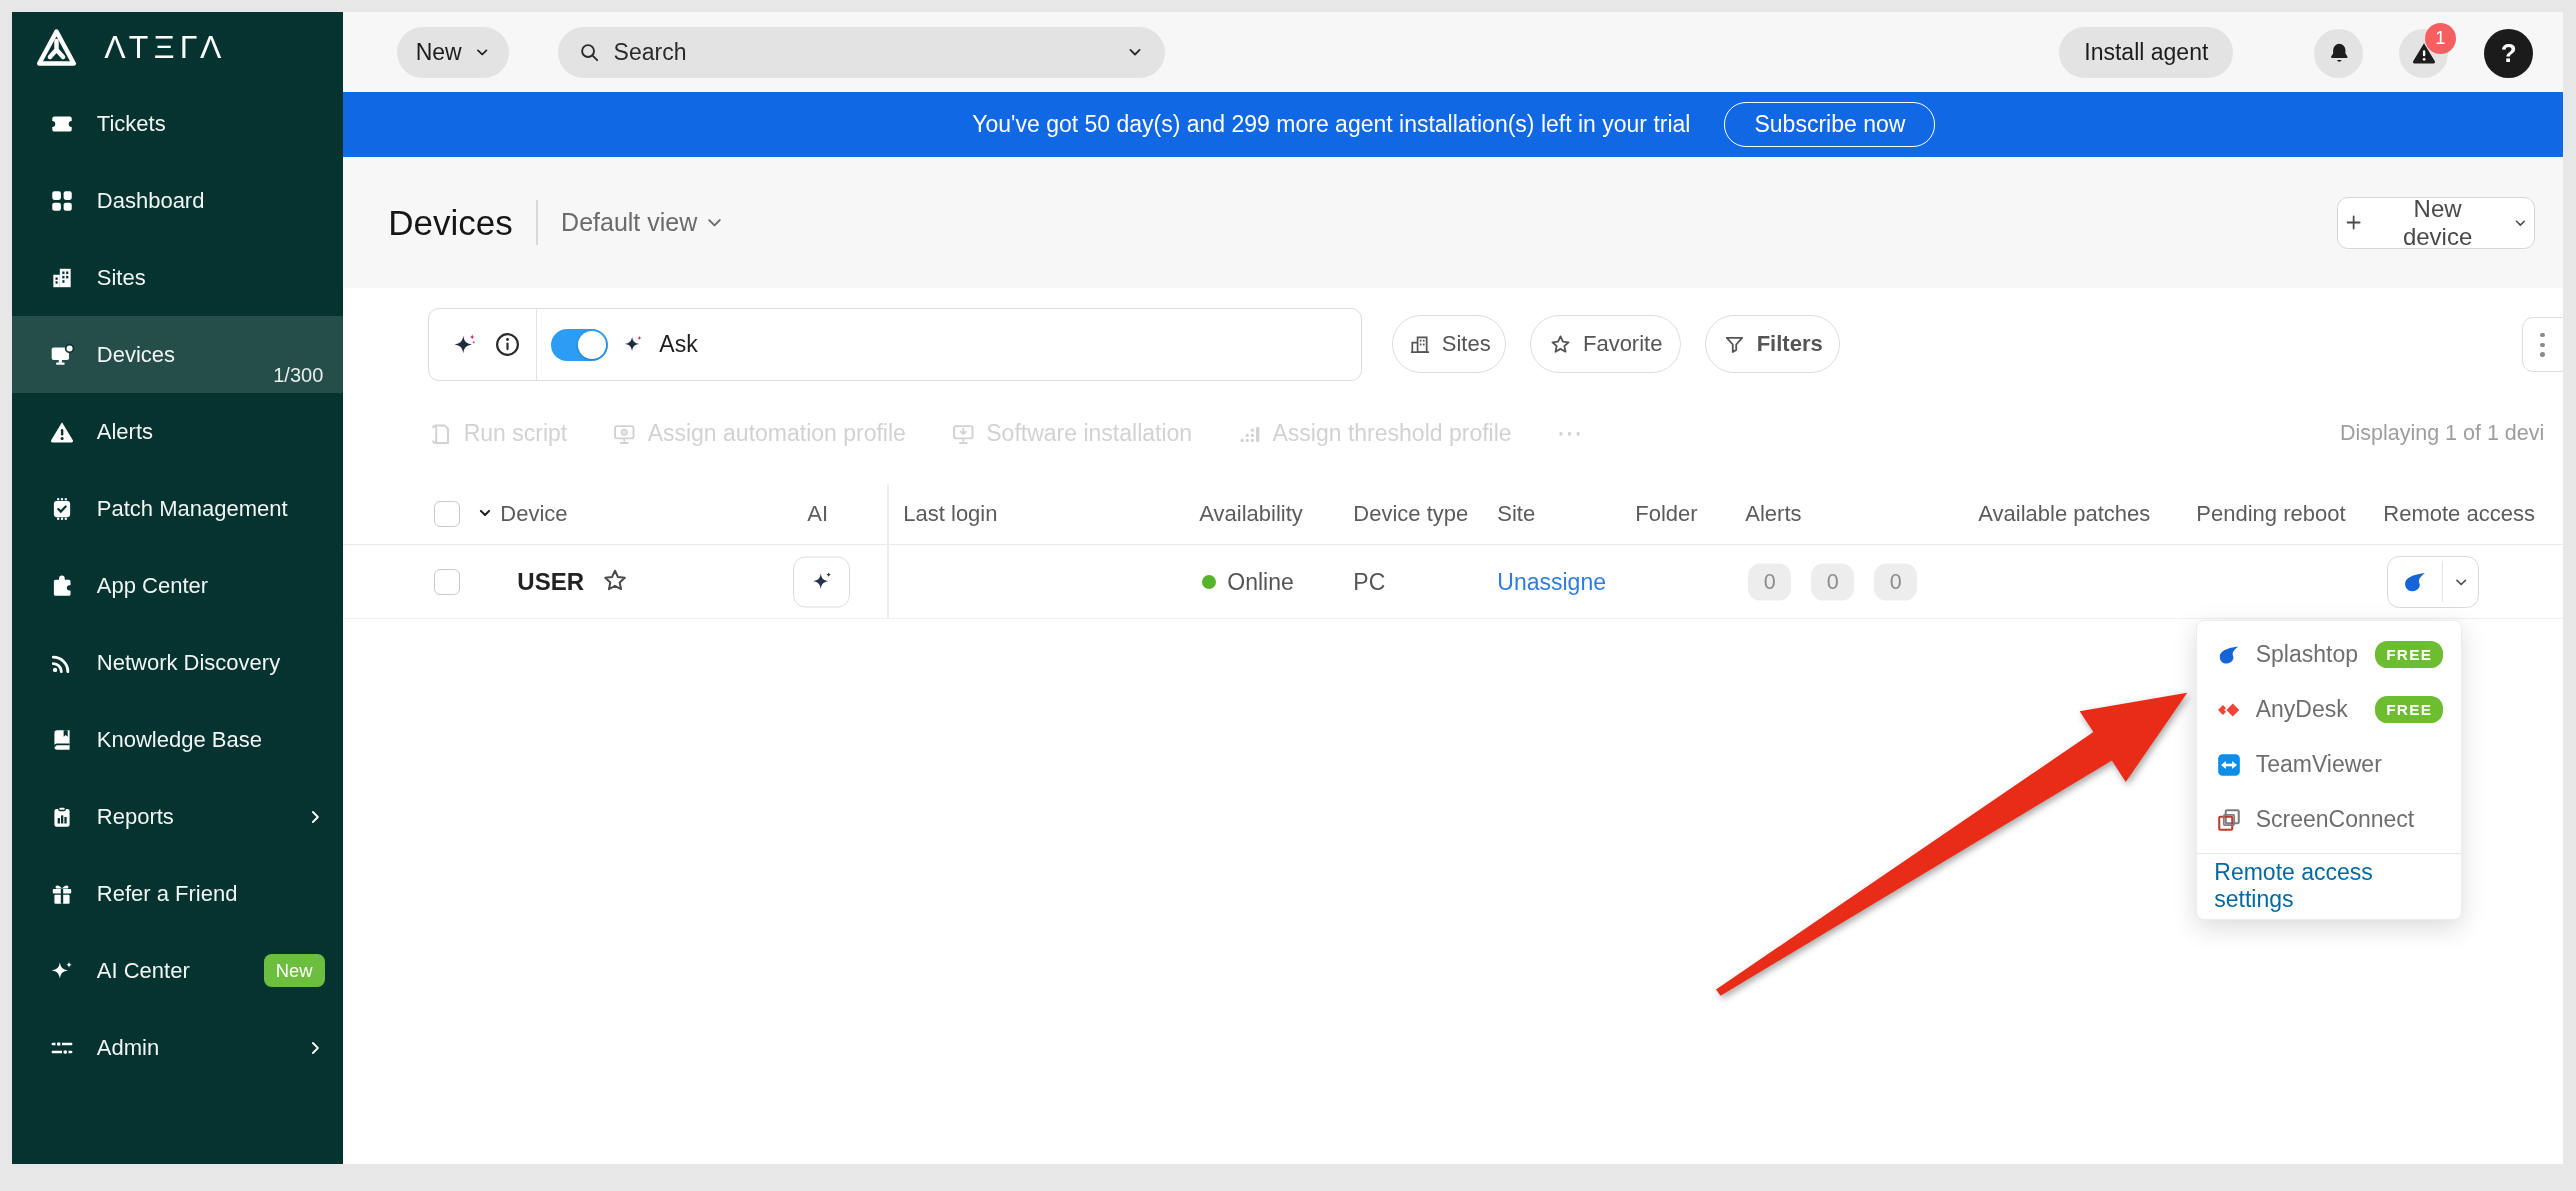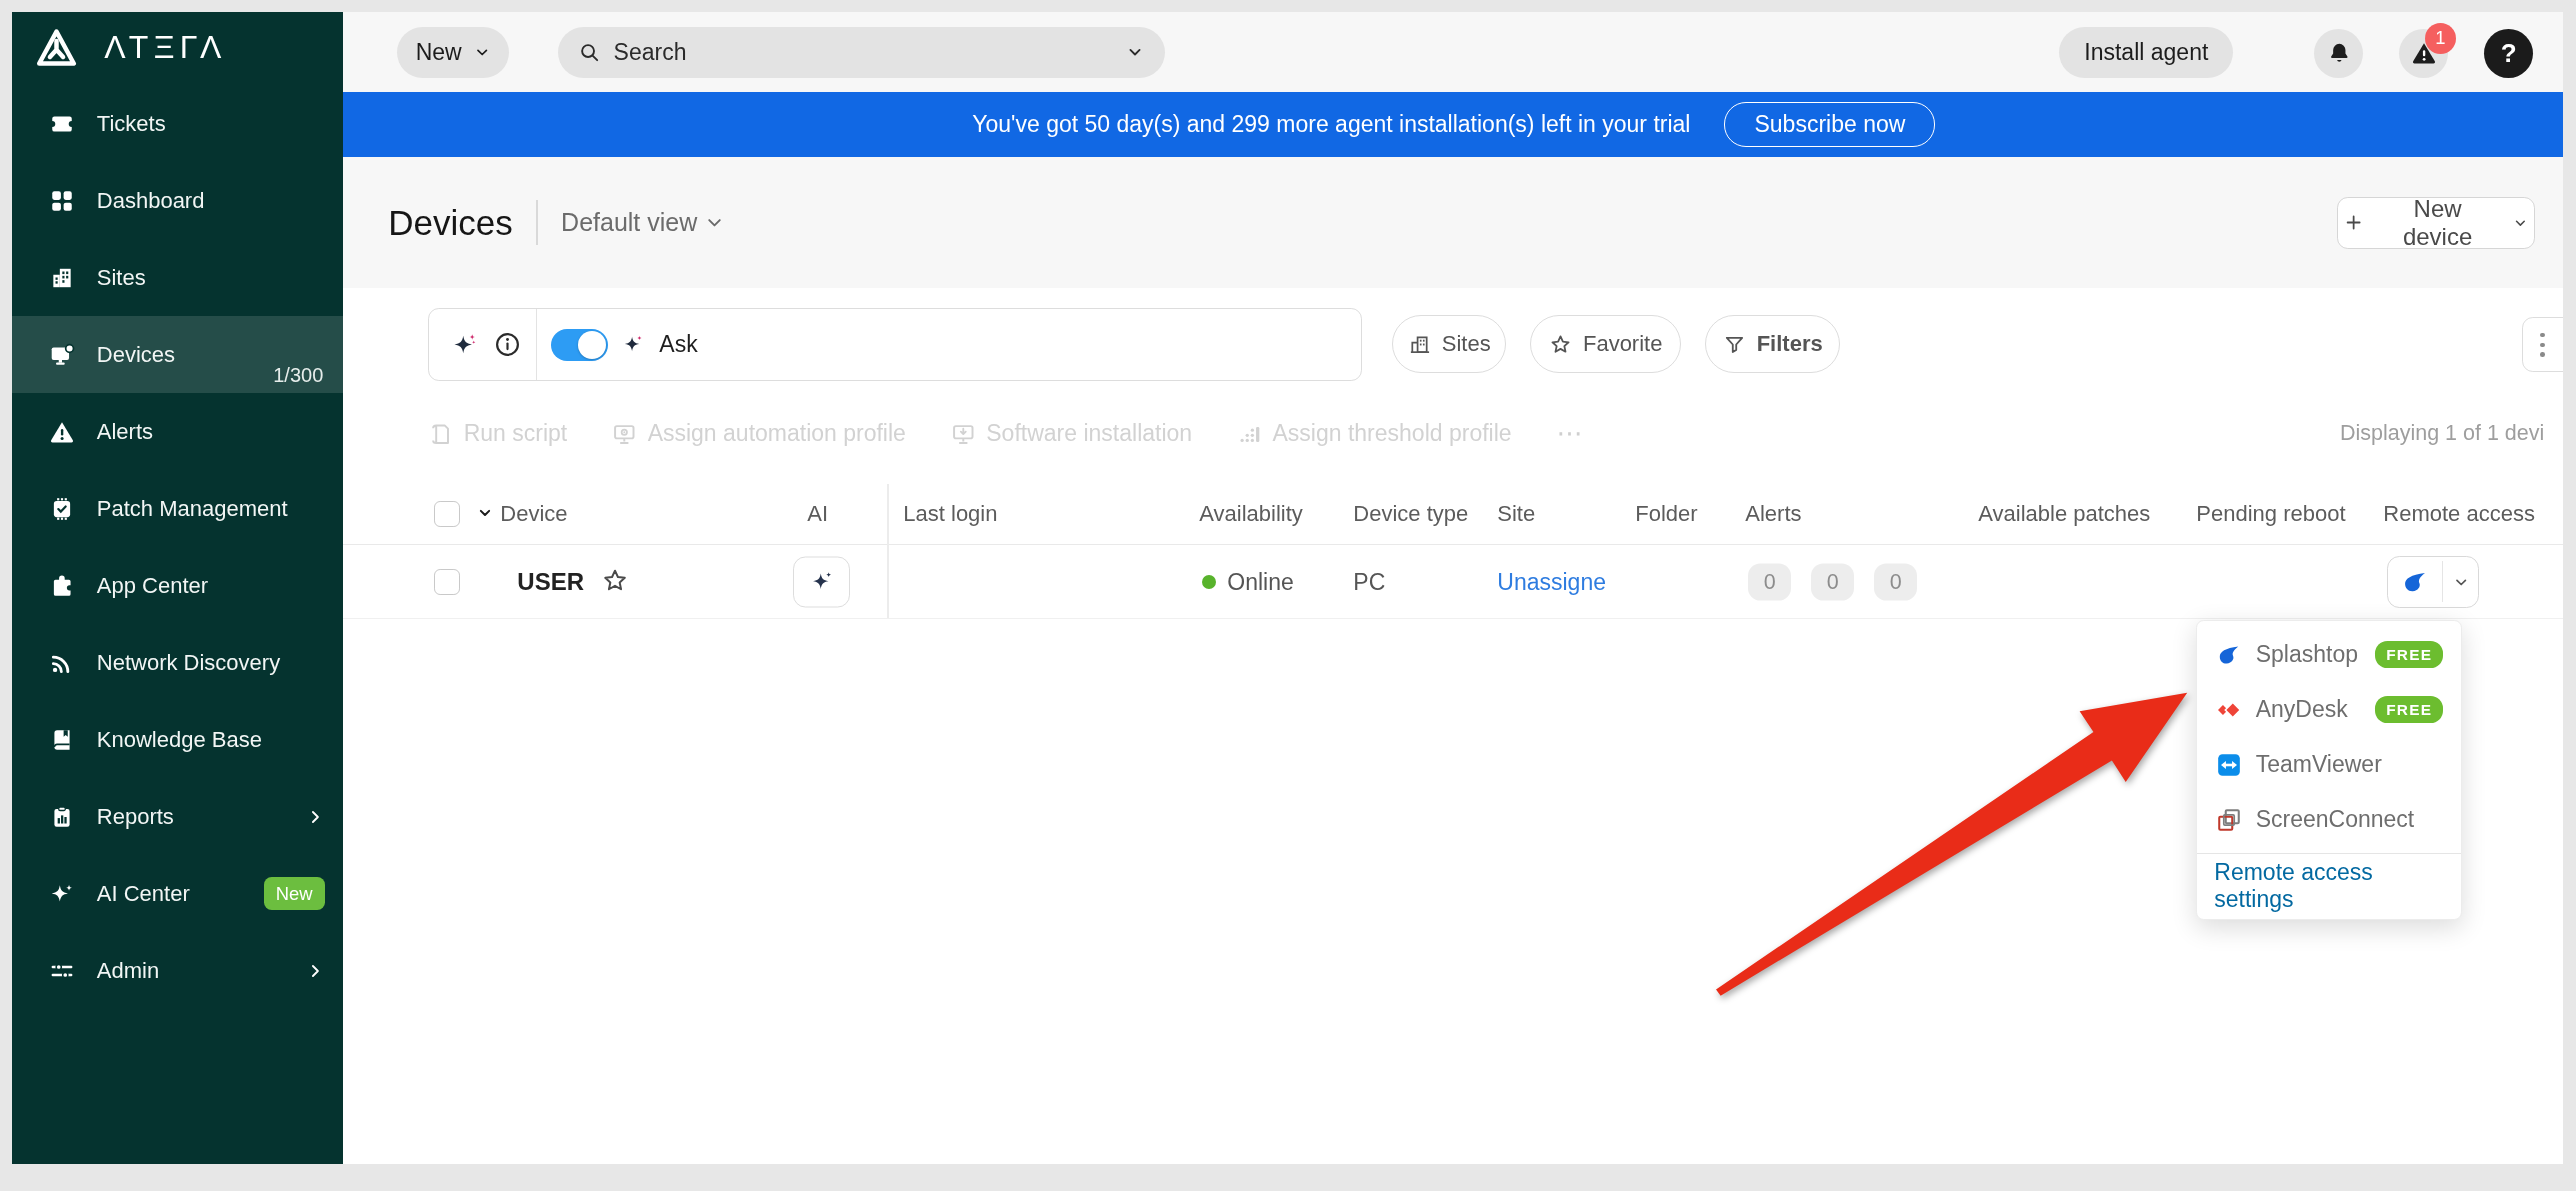--- a/index.html
+++ b/index.html
@@ -195,20 +195,29 @@
               <rect x="8" y="13" width="2.1" height="5" fill="#05332F"></rect>
               <rect x="11.1" y="10.5" width="2.1" height="7.5" fill="#05332F"></rect>
               <rect x="14.2" y="12" width="2.1" height="6" fill="#05332F"></rect>
             </svg>
         <span>Reports</span>
         <span class="nav-chevron">
               <svg width="20" height="20" viewBox="0 0 24 24">
                 <path d="M9.5 6 L15.5 12 L9.5 18" stroke="#fff" stroke-width="2.2" fill="none" stroke-linecap="round" stroke-linejoin="round"></path>
               </svg>
             </span>
+      </div>
+      <div class="nav-item">
+        <svg width="26" height="26" viewBox="0 0 24 24">
+              <path d="M12 7 C9 2.5 4.5 3.8 6.6 7 Z M12 7 C15 2.5 19.5 3.8 17.4 7 Z" fill="#fff"></path>
+              <rect x="3.5" y="7.4" width="17" height="4.2" rx="1" fill="#fff"></rect>
+              <rect x="5" y="12.8" width="14" height="8.2" rx="1" fill="#fff"></rect>
+              <rect x="10.9" y="7.4" width="2.2" height="13.6" fill="#05332F"></rect>
+            </svg>
+        <span>Refer a Friend</span>
       </div>
       <div class="nav-item">
         <svg width="26" height="26" viewBox="0 0 24 24">
               <path d="M10 4 C10.8 9 12.5 10.7 17.5 11.5 C12.5 12.3 10.8 14 10 19 C9.2 14 7.5 12.3 2.5 11.5 C7.5 10.7 9.2 9 10 4 Z" fill="#fff"></path>
               <path d="M18.5 3.5 C18.8 5.3 19.5 6 21.3 6.3 C19.5 6.6 18.8 7.3 18.5 9.1 C18.2 7.3 17.5 6.6 15.7 6.3 C17.5 6 18.2 5.3 18.5 3.5 Z" fill="#fff"></path>
             </svg>
         <span>AI Center</span>
         <span class="nav-badge">New</span>
       </div>
       <div class="nav-item">

